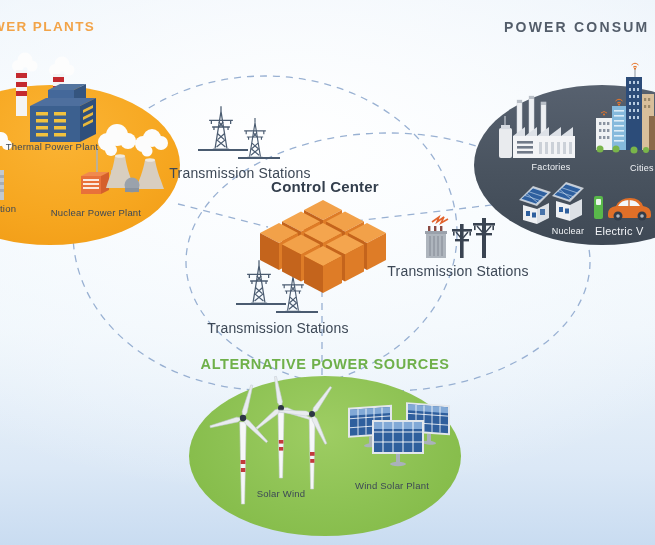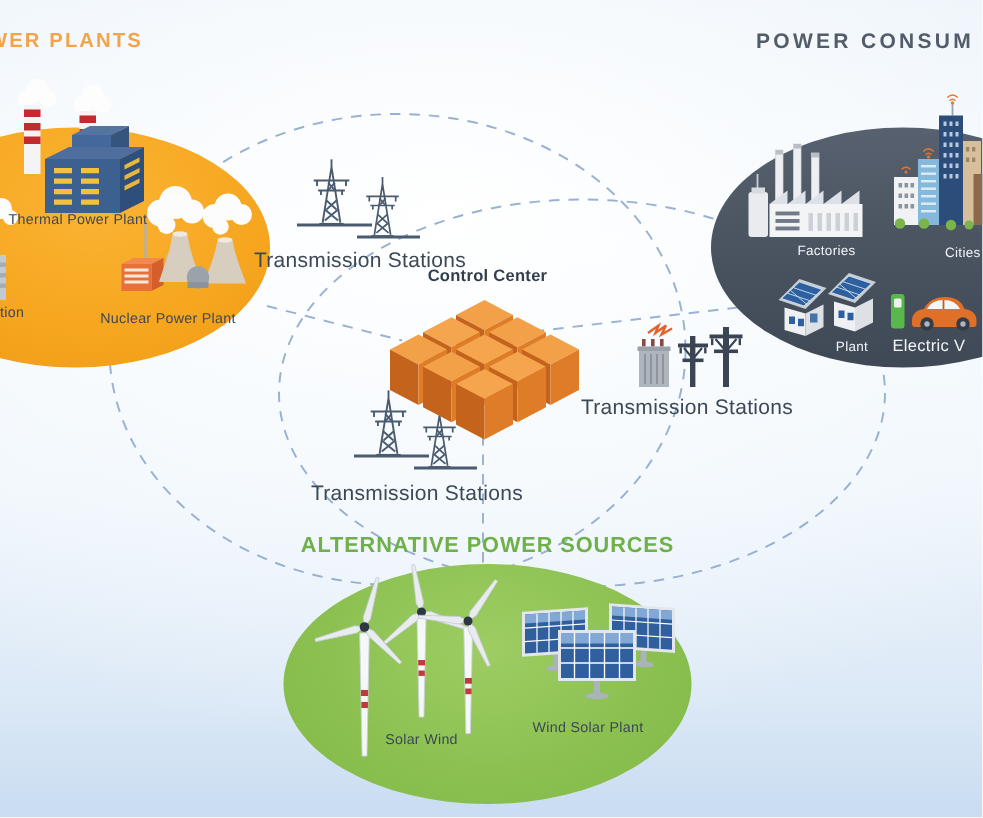--- a/index.html
+++ b/index.html
@@ -13,21 +13,21 @@
   .abs{position:absolute;}
   .lbl{position:absolute;color:#3d4856;font-size:9.5px;letter-spacing:.2px;white-space:nowrap;text-align:center;}
   .lbl.center{transform:translateX(-50%);}
   .lbl.white{color:#f2f4f7;padding-left:20px;}
   .lbl.small{font-size:14px;}
   .title{position:absolute;font-weight:bold;white-space:nowrap;}
   #title-plants{left:-8px;top:19px;font-size:13.5px;letter-spacing:1.4px;color:#f2a449;}
   #title-consumption{left:504px;top:19px;font-size:14px;letter-spacing:2.2px;color:#535d6a;}
   #title-alternative{left:325px;top:356px;transform:translateX(-50%);font-size:14.5px;letter-spacing:.6px;color:#6fb04a;}
   #lbl-control{position:absolute;left:325px;top:178px;transform:translateX(-50%);
-    font-size:11px;font-weight:bold;letter-spacing:.2px;color:#333e4c;white-space:nowrap;}
+    font-size:15px;font-weight:bold;letter-spacing:.2px;color:#333e4c;white-space:nowrap;}
   .ellipse{position:absolute;border-radius:50%;}
   #ellipse-plants{left:-80px;top:85px;width:260px;height:160px;
     background:radial-gradient(ellipse at 55% 30%,#fbb434 0%,#f6a61f 55%,#ef9712 100%);}
   #ellipse-consumption{left:474px;top:85px;width:256px;height:160px;
     background:linear-gradient(180deg,#57616f 0%,#49535f 55%,#3f4955 100%);}
   #ellipse-alternative{left:189px;top:376px;width:272px;height:160px;
     background:radial-gradient(ellipse at 50% 35%,#9ecd63 0%,#8cc152 55%,#80b843 100%);}
   svg{display:block;overflow:visible;}
 </style>
 </head>
@@ -463,24 +463,24 @@
   <div class="title" id="title-plants">WER PLANTS</div>
   <div class="title" id="title-consumption">POWER CONSUM</div>
   <div class="title" id="title-alternative">ALTERNATIVE POWER SOURCES</div>
   <div id="lbl-control">Control Center</div>
 
   <div class="lbl center small" style="left:240px;top:165px">Transmission Stations</div>
   <div class="lbl center small" style="left:278px;top:320px">Transmission Stations</div>
   <div class="lbl center small" style="left:458px;top:263px">Transmission Stations</div>
 
   <div class="lbl center" style="left:52px;top:141px">Thermal Power Plant</div>
-  <div class="lbl center" style="left:112px;top:207px">Nuclear Power Plant</div>
+  <div class="lbl center" style="left:96px;top:207px">Nuclear Power Plant</div>
   <div class="lbl" style="left:0px;top:203px">tion</div>
 
   <div class="lbl center white" style="left:541px;top:162px;font-size:9px">Factories</div>
   <div class="lbl white" style="left:610px;top:163px;font-size:9px">Cities and C</div>
-  <div class="lbl center white" style="left:558px;top:226px;font-size:9px">Plant</div>
+  <div class="lbl center white" style="left:558px;top:226px;font-size:9px">Nuclear</div>
   <div class="lbl white" style="left:575px;top:225px;font-size:11px">Electric V</div>
 
   <div class="lbl center" style="left:281px;top:488px">Solar Wind</div>
   <div class="lbl center" style="left:392px;top:480px">Wind Solar Plant</div>
 
 </div>
 
 </body></html>

